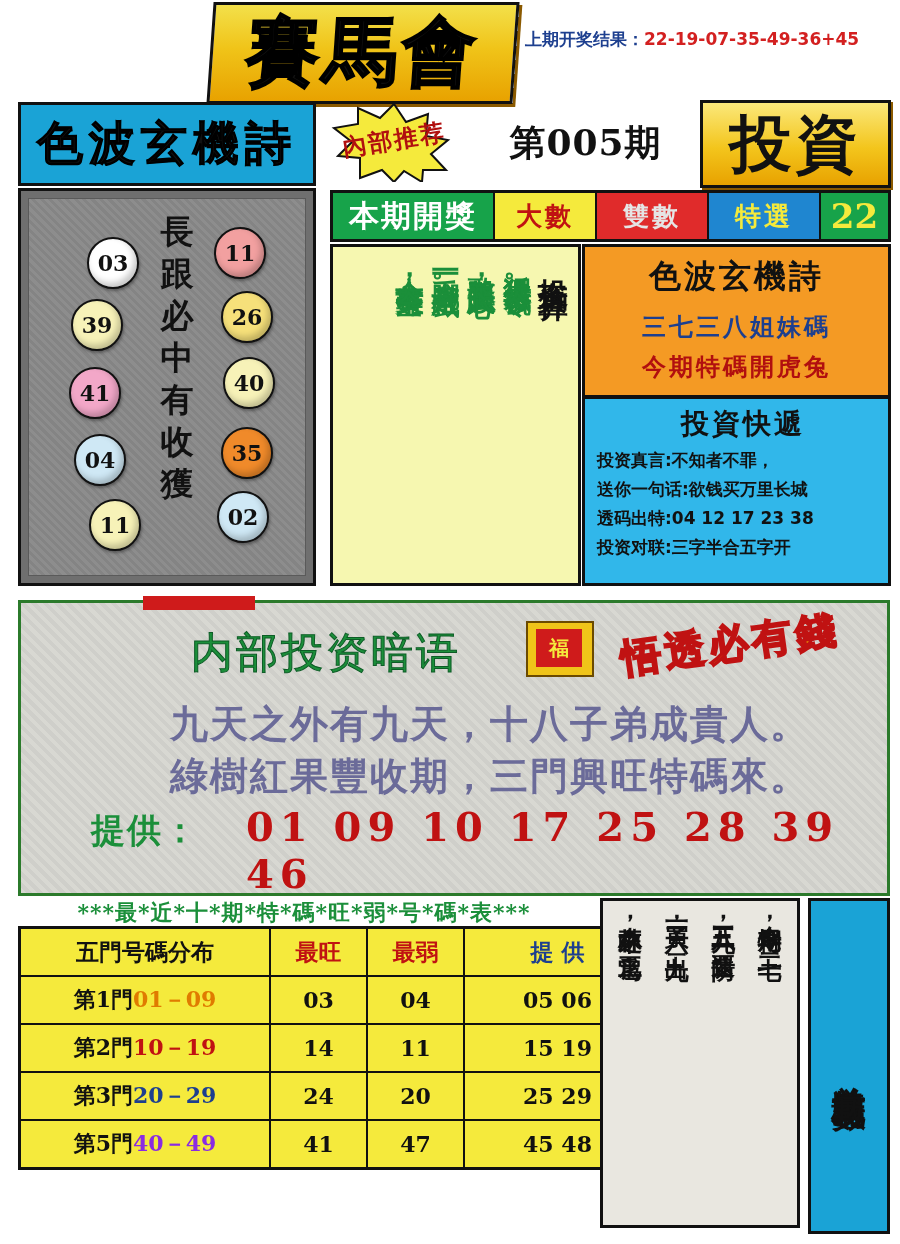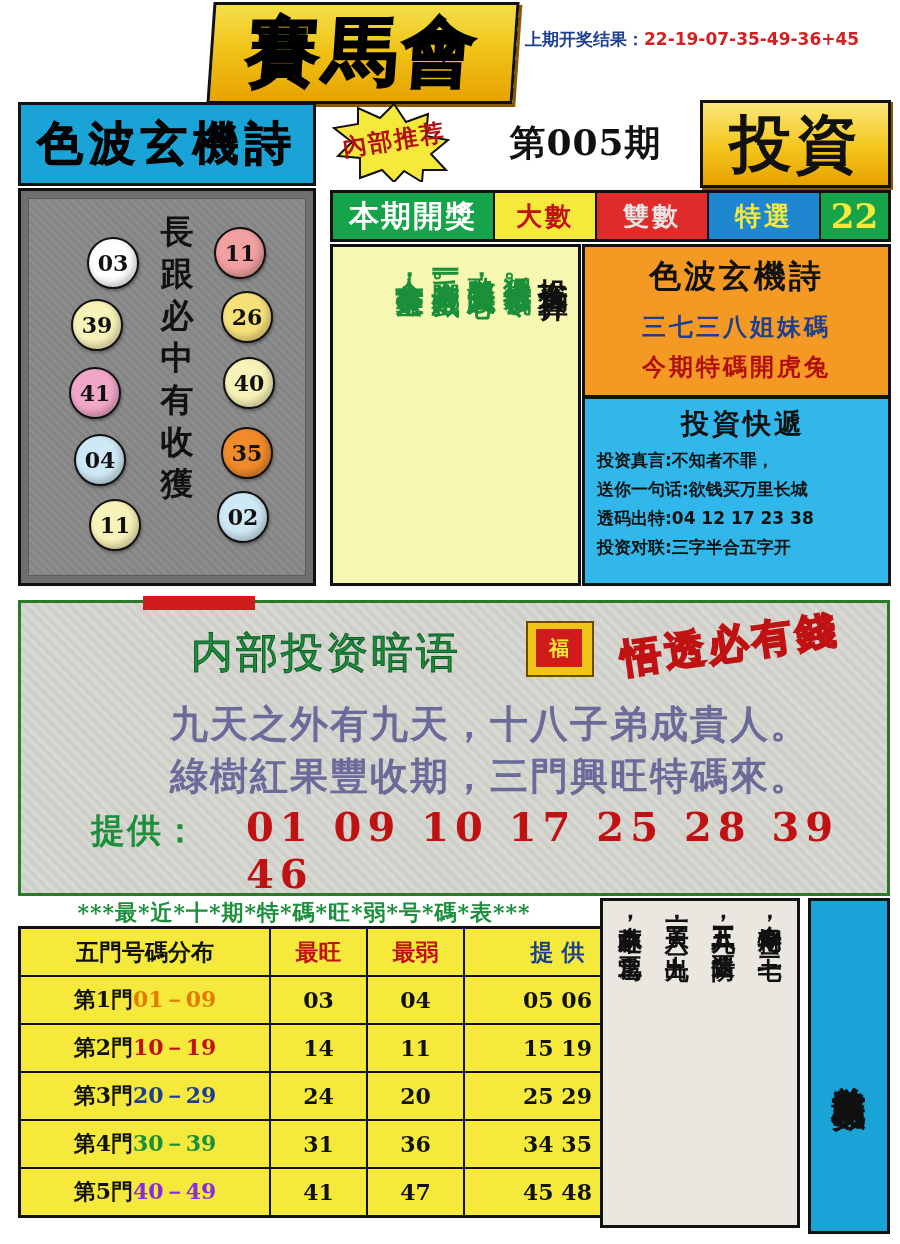--- a/index.html
+++ b/index.html
@@ -376,26 +376,20 @@
       <td>11</td>
       <td>15 19</td>
     </tr>
     <tr>
       <td class="men"><span class="mn">第3門</span><span class="rb">20－29</span></td>
       <td>24</td>
       <td>20</td>
       <td>25 29</td>
     </tr>
     <tr>
-      <td class="men"><span class="mn">第4門</span><span class="rg">30－39</span></td>
-      <td>31</td>
-      <td>36</td>
-      <td>34 35</td>
-    </tr>
-    <tr>
       <td class="men"><span class="mn">第5門</span><span class="rp">40－49</span></td>
       <td>41</td>
       <td>47</td>
       <td>45 48</td>
     </tr>
   </tbody>
     </table>
 
   <div class="vtextblock">
     <div class="vc">今期特尾，二三七</div>

